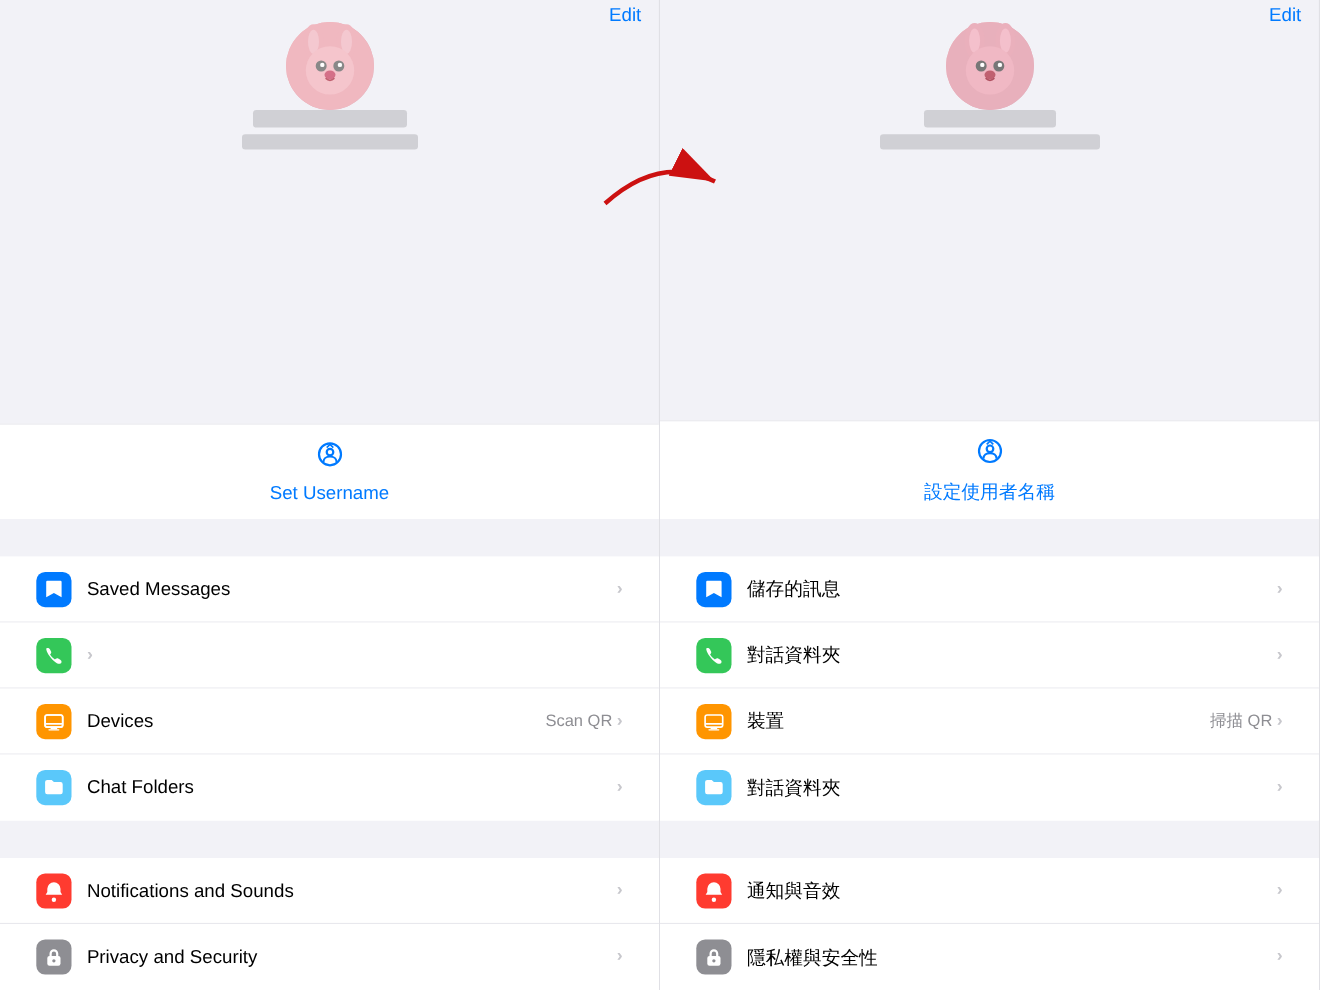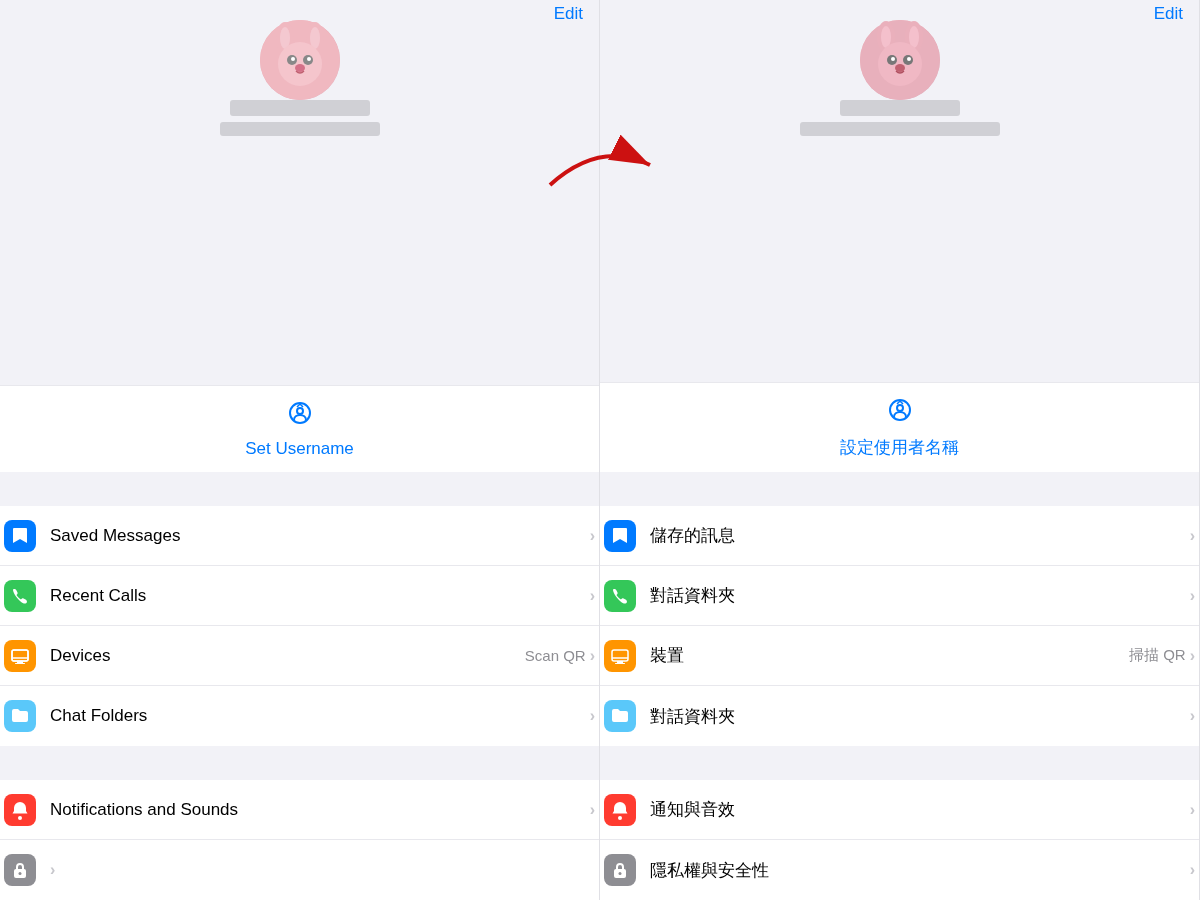--- a/index.html
+++ b/index.html
@@ -96,21 +96,21 @@
     }
 
     
     .settings-section {
       background: #ffffff;
     }
 
     .settings-item {
       display: flex;
       align-items: center;
-      padding: 12px 4px;
+      padding: 12px 33px;
       background: #ffffff;
       border-bottom: 1px solid #e8e8ed;
       cursor: pointer;
       min-height: 60px;
       position: relative;
     }
 
     .settings-item:last-child {
       border-bottom: none;
     }
@@ -231,21 +231,20 @@
       <span class="item-label">Saved Messages</span>
       <span class="chevron">›</span>
     </div>
 
     <div class="settings-item">
       <div class="item-icon icon-green">
         <svg width="20" height="20" viewBox="0 0 20 20" fill="white">
           <path d="M3 3.5C3 3.5 5 2 6.5 4.5L7.5 6.5C8 7.5 7 8.5 6.5 9C7 10 9 12.5 11 13.5C11.5 13 12.5 12 13.5 12.5L15.5 13.5C18 15 16.5 17 16.5 17C16.5 17 14 19 10 15C6 11 3 6.5 3 3.5z"></path>
         </svg>
       </div>
-      <span class="item-label">Recent Calls</span>
       <span class="chevron">›</span>
     </div>
 
     <div class="settings-item">
       <div class="item-icon icon-orange">
         <svg width="20" height="20" viewBox="0 0 20 20" fill="white">
           <rect x="2" y="4" width="16" height="11" rx="2" stroke="white" stroke-width="1.5" fill="none"></rect>
           <rect x="2" y="4" width="16" height="11" rx="2" fill="none" stroke="white" stroke-width="1.5"></rect>
           <path d="M2 12h16" stroke="white" stroke-width="1.5"></path>
           <rect x="7" y="15" width="6" height="2" fill="white"></rect>
@@ -284,20 +283,21 @@
     </div>
 
     <div class="settings-item">
       <div class="item-icon icon-gray">
         <svg width="20" height="20" viewBox="0 0 20 20" fill="white">
           <rect x="4" y="9" width="12" height="9" rx="2" fill="white"></rect>
           <path d="M7 9V7a3 3 0 016 0v2" stroke="white" stroke-width="2" fill="none"></path>
           <circle cx="10" cy="13.5" r="1.5" fill="#8e8e93"></circle>
         </svg>
       </div>
+      <span class="item-label">Privacy and Security</span>
       <span class="chevron">›</span>
     </div>
   </div>
 
 </div>
 
 <div class="panel">
 
   <div class="col-profile">
     <button class="edit-button">Edit</button>

